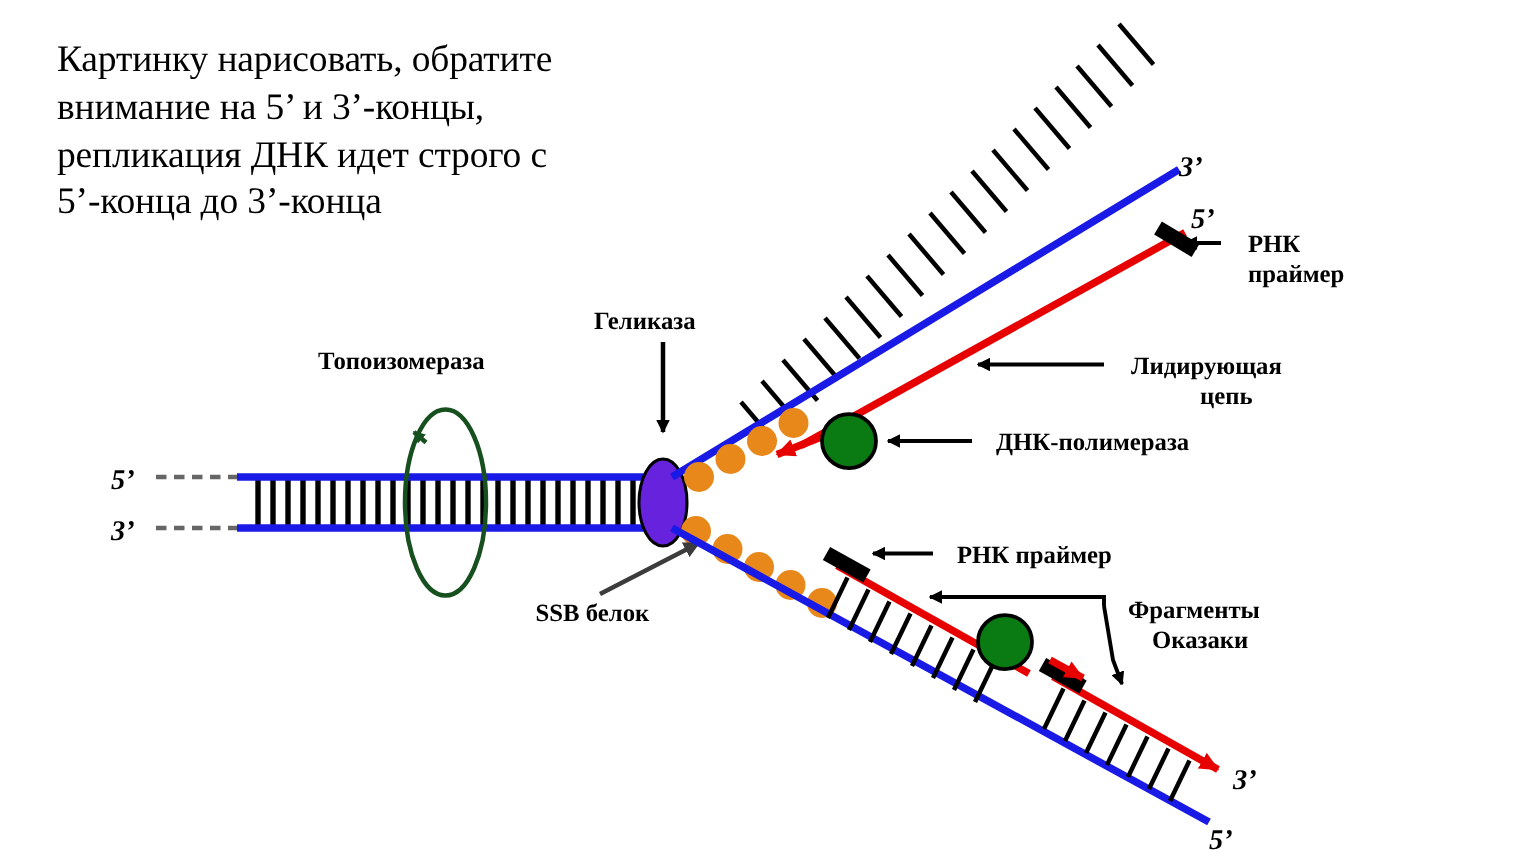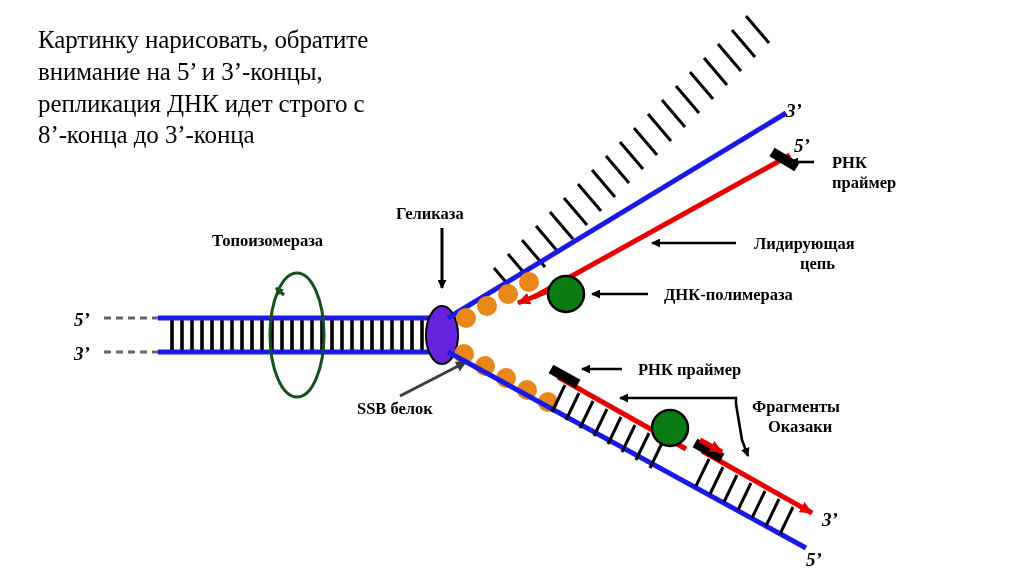--- a/index.html
+++ b/index.html
@@ -47,21 +47,21 @@
   }
 </style>
 </head>
 <body>
 
 <div id="page">
 
   <div id="intro-text">Картинку нарисовать, обратите
 внимание на 5’ и 3’-концы,
 репликация ДНК идет строго с
-8’-конца до 3’-конца</div>
+5’-конца до 3’-конца</div>
 
   <svg id="diagram" width="1024" height="574" viewBox="0 0 1024 574">
 
     <defs>
       <marker id="blackArrow" markerWidth="9" markerHeight="9" refX="8" refY="4.5" orient="auto" markerUnits="userSpaceOnUse">
         <path d="M0,0 L9,4.5 L0,9 Z" fill="#000000"></path>
       </marker>
       <marker id="grayArrow" markerWidth="11" markerHeight="11" refX="10" refY="5.5" orient="auto" markerUnits="userSpaceOnUse">
         <path d="M0,0 L11,5.5 L0,11 Z" fill="#3c3c3c"></path>
       </marker>

